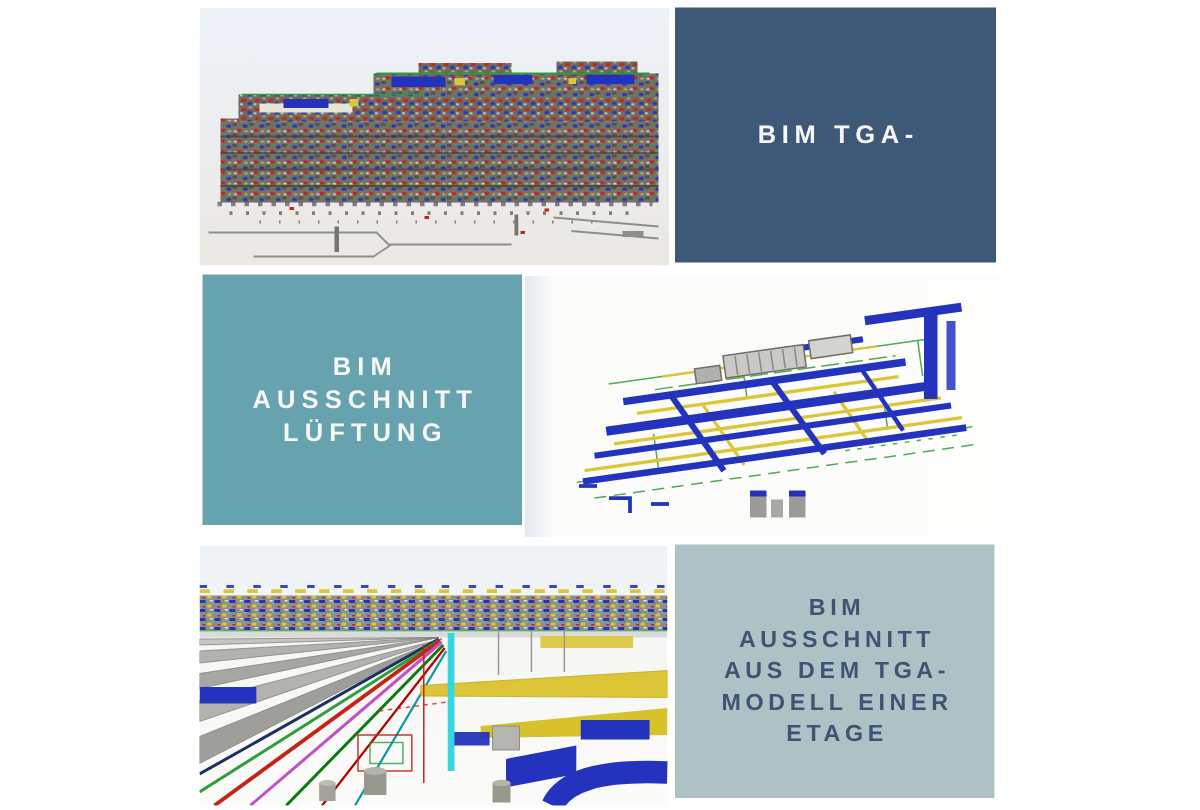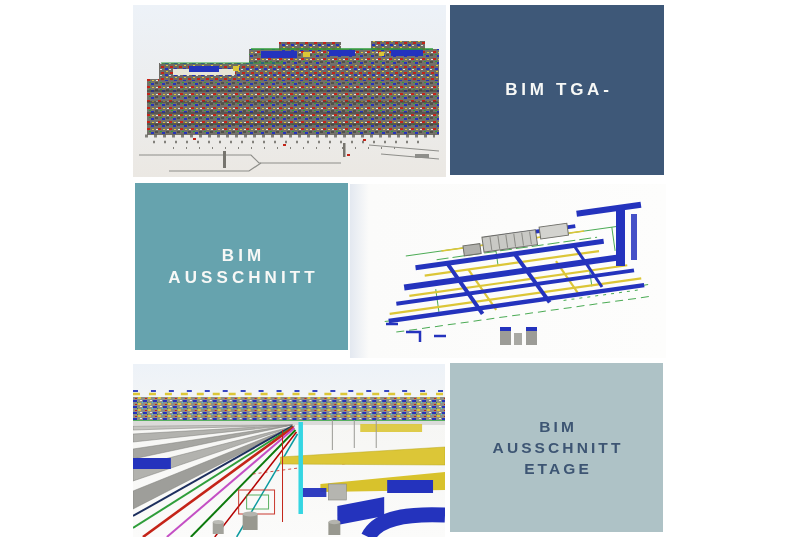--- a/index.html
+++ b/index.html
@@ -109,20 +109,21 @@
     </svg>
   </div>
 
   <div id="tileB" class="tile label-box box-dark">
     <span class="line">BIM TGA-</span>
   </div>
 
   <div id="tileC" class="tile label-box box-teal">
     <span class="line">BIM</span>
     <span class="line">AUSSCHNITT</span>
+    <span class="line">LÜFTUNG</span>
   </div>
 
   <div id="tileD" class="tile">
     <svg class="model-img" viewBox="0 0 316 174" preserveAspectRatio="none">
       <defs>
         <linearGradient id="gD" x1="0" y1="0" x2="1" y2="0">
           <stop offset="0" stop-color="#e3e8f0"></stop>
             <stop offset="0.06" stop-color="#fbfbfa"></stop>
           <stop offset="1" stop-color="#fdfdfc"></stop>
         </linearGradient>
@@ -267,16 +268,18 @@
         <ellipse cx="85.5" cy="158" rx="5.5" ry="2" fill="#bcbcb6"></ellipse>
         <rect x="196" y="158" width="12" height="13" fill="#98988f"></rect>
         <ellipse cx="202" cy="158" rx="6" ry="2.2" fill="#b4b4ae"></ellipse>
       </g>
     </svg>
   </div>
 
   <div id="tileF" class="tile label-box box-pale">
     <span class="line">BIM</span>
     <span class="line">AUSSCHNITT</span>
+    <span class="line">AUS DEM TGA-</span>
+    <span class="line">MODELL EINER</span>
     <span class="line">ETAGE</span>
   </div>
 
 </div>
 
 </body></html>

